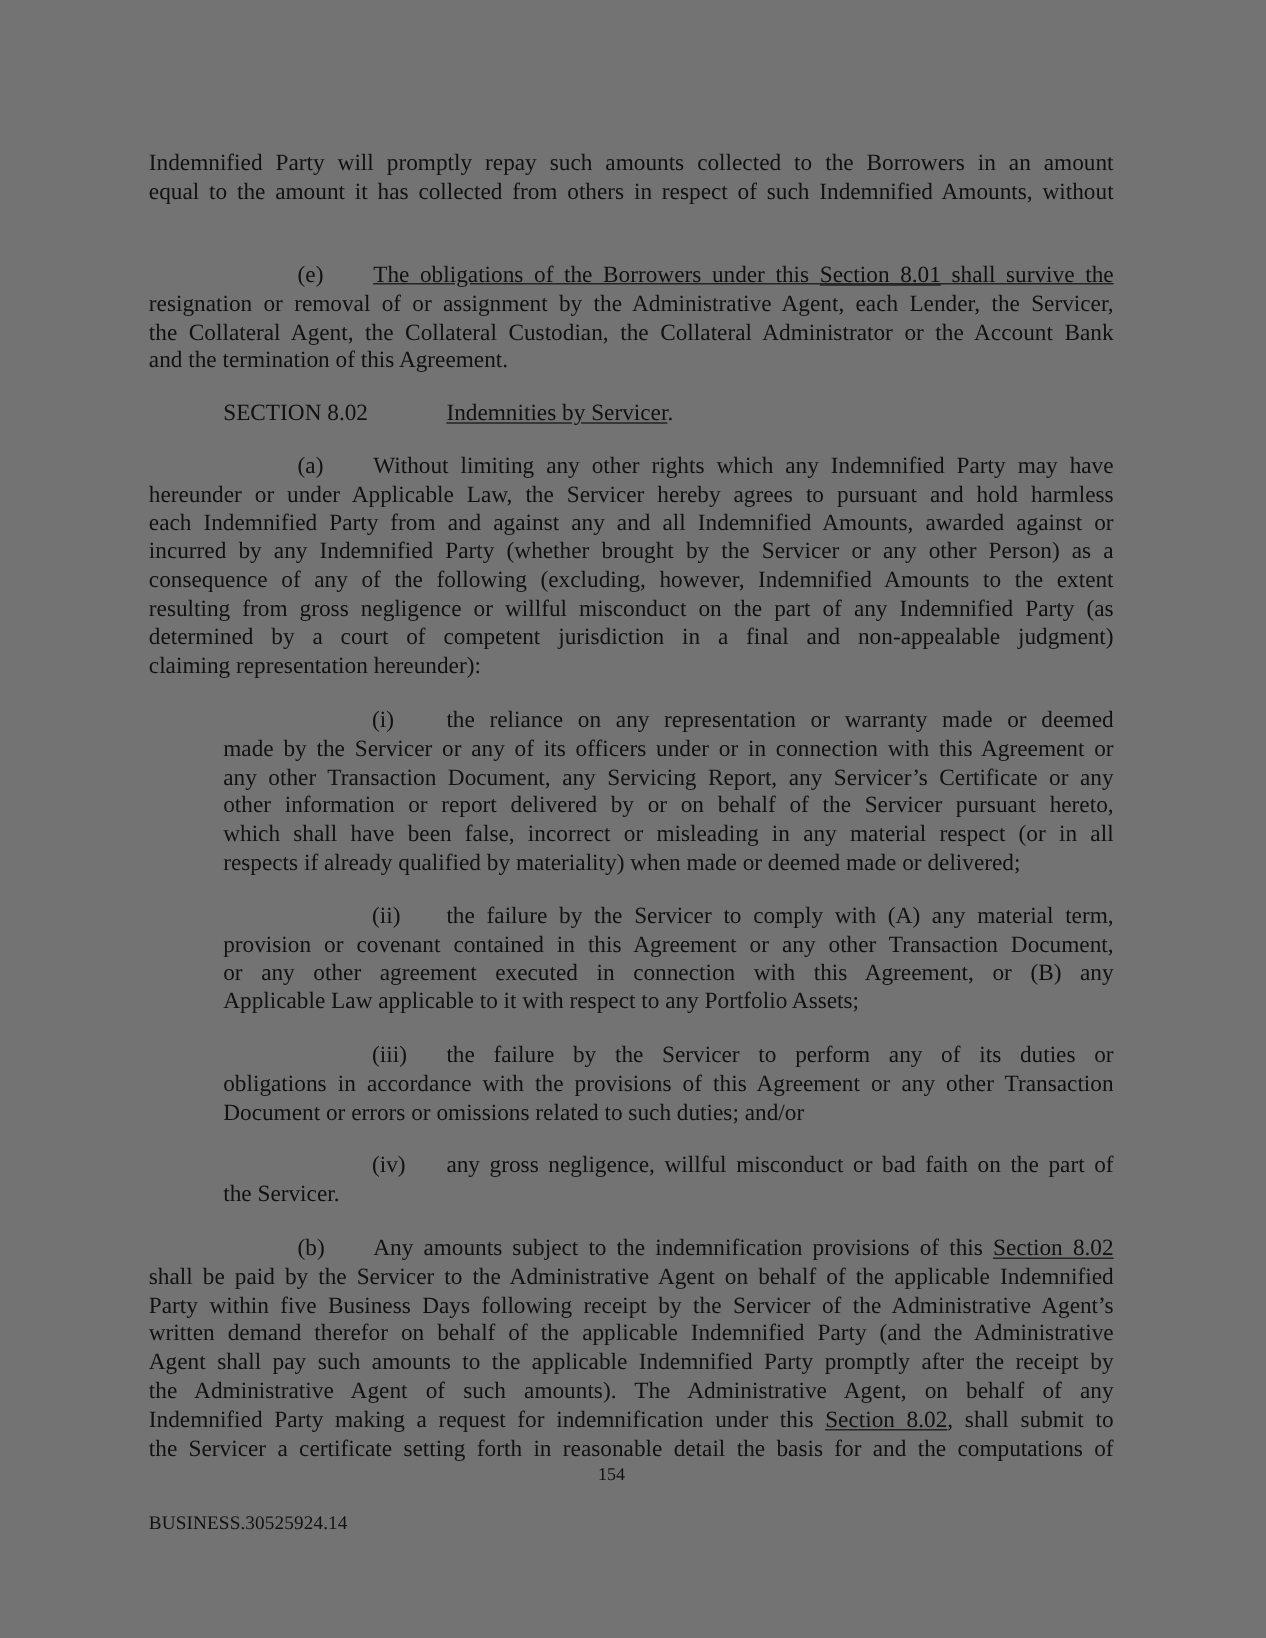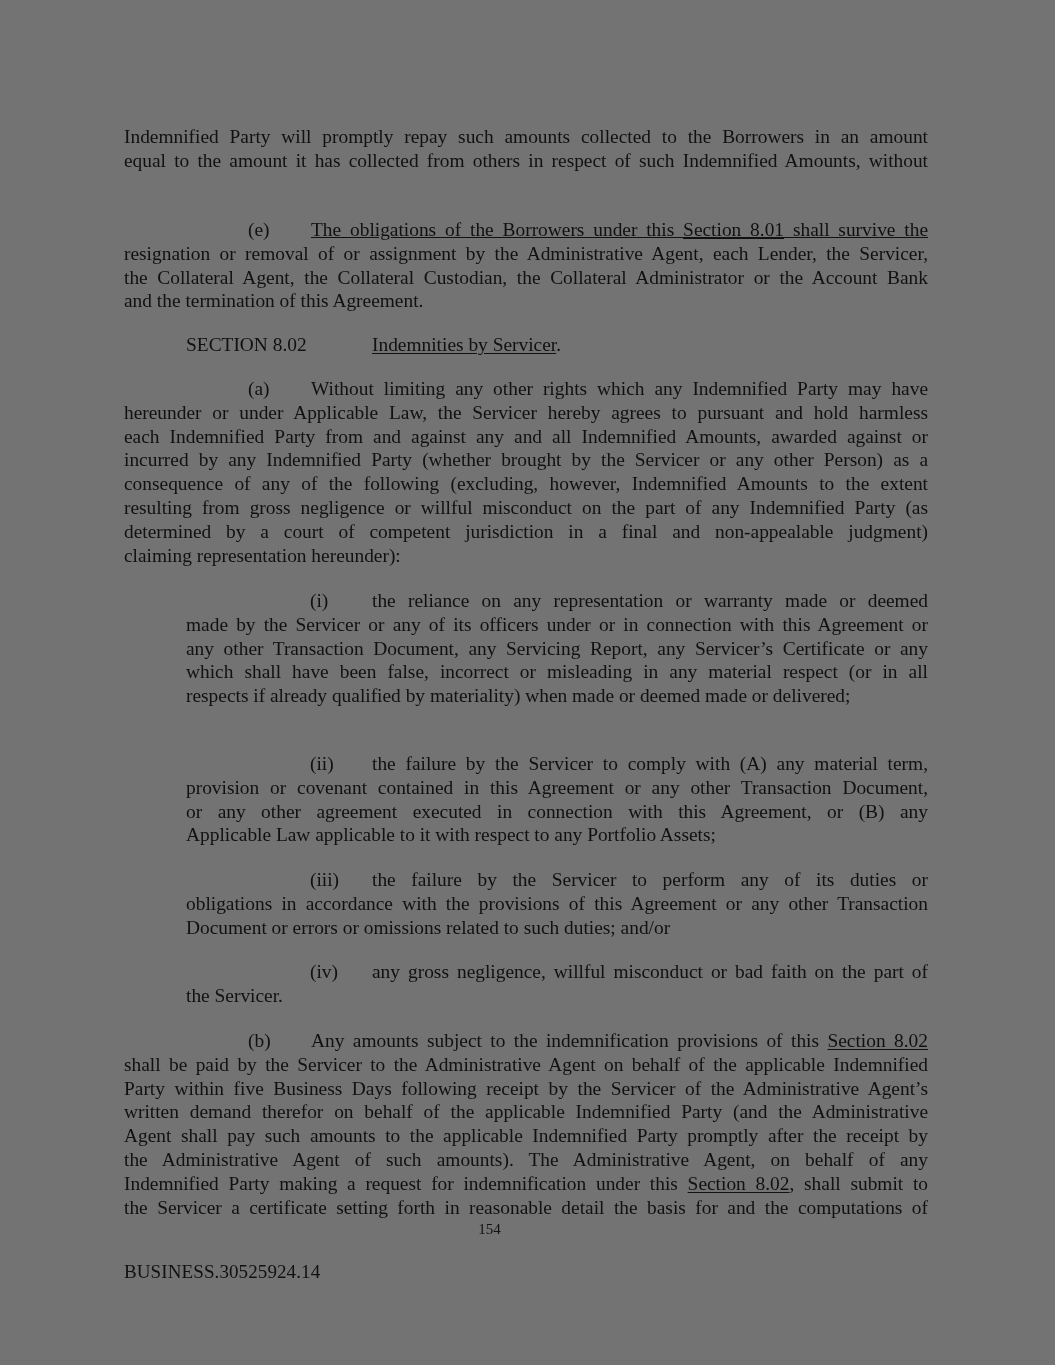--- a/index.html
+++ b/index.html
@@ -7,22 +7,22 @@
   .page { position: absolute; left: 0; top: 0; width: 1055px; height: 1365px; background: #737373; }
   .text { font-family: "Liberation Serif", "DejaVu Serif", serif; font-size: 19.4px; color: #111; }
   .para { position: absolute; left: 124px; width: 804px; line-height: 23.8px; text-align: justify; }
   .para.indented-block { left: 186px; width: 742px; }
   .line { display: block; text-align: justify; text-align-last: justify; white-space: nowrap; height: 23.8px; }
   .line.last { text-align-last: left; }
   .u { text-decoration: underline; text-underline-offset: 2px; }
   .heading { position: absolute; top: 333px; left: 186px; line-height: 24px; }
   .heading .num { position: absolute; left: 0; white-space: nowrap; }
   .heading .title { position: absolute; left: 186px; white-space: nowrap; }
-  .pagenum { position: absolute; top: 1221px; left: 0; width: 979px; text-align: center; font-size: 15px; }
-  .footer { position: absolute; top: 1261px; left: 124px; font-size: 19px; letter-spacing: 0.1px; }
+  .pagenum { position: absolute; top: 1221px; left: 0; width: 979px; text-align: center; font-size: 15px; padding-left: 20px; }
+  .footer { position: absolute; top: 1261px; left: 124px; font-size: 16px; letter-spacing: 0.1px; }
   .enum { display: inline-block; }
 </style>
 </head>
 <body>
 
 <div class="page text">
 
   <div class="para" style="top:125px;">
     <span class="line">Indemnified Party will promptly repay such amounts collected to the Borrowers in an amount</span>
     <span class="line">equal to the amount it has collected from others in respect of such Indemnified Amounts, without</span>
@@ -54,20 +54,21 @@
     <span class="line">determined by a court of competent jurisdiction in a final and non-appealable judgment)</span>
     <span class="line last">claiming representation hereunder):</span>
   </div>
 
   <div class="para indented-block" style="top:589px;">
     <span class="line" style="padding-left:124px;">
       <span class="enum" style="width:62px;">(i)</span><span>the reliance on any representation or warranty made or deemed</span>
     </span>
     <span class="line">made by the Servicer or any of its officers under or in connection with this Agreement or</span>
     <span class="line">any other Transaction Document, any Servicing Report, any Servicer’s Certificate or any</span>
+    <span class="line">other information or report delivered by or on behalf of the Servicer pursuant hereto,</span>
     <span class="line">which shall have been false, incorrect or misleading in any material respect (or in all</span>
     <span class="line last">respects if already qualified by materiality) when made or deemed made or delivered;</span>
   </div>
 
   <div class="para indented-block" style="top:752px;">
     <span class="line" style="padding-left:124px;">
       <span class="enum" style="width:62px;">(ii)</span><span>the failure by the Servicer to comply with (A) any material term,</span>
     </span>
     <span class="line">provision or covenant contained in this Agreement or any other Transaction Document,</span>
     <span class="line">or any other agreement executed in connection with this Agreement, or (B) any</span>

